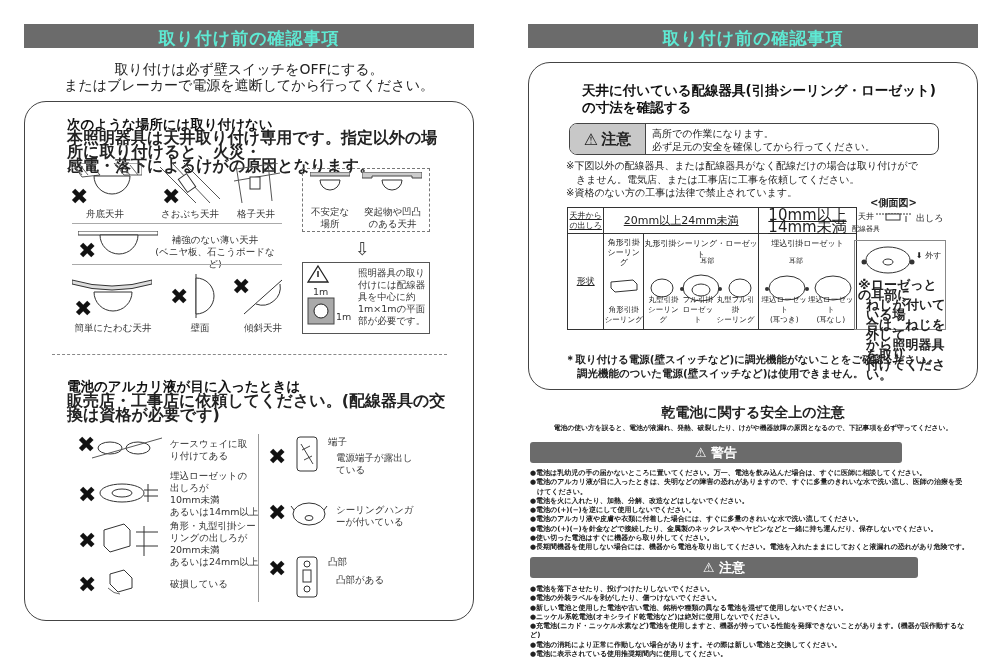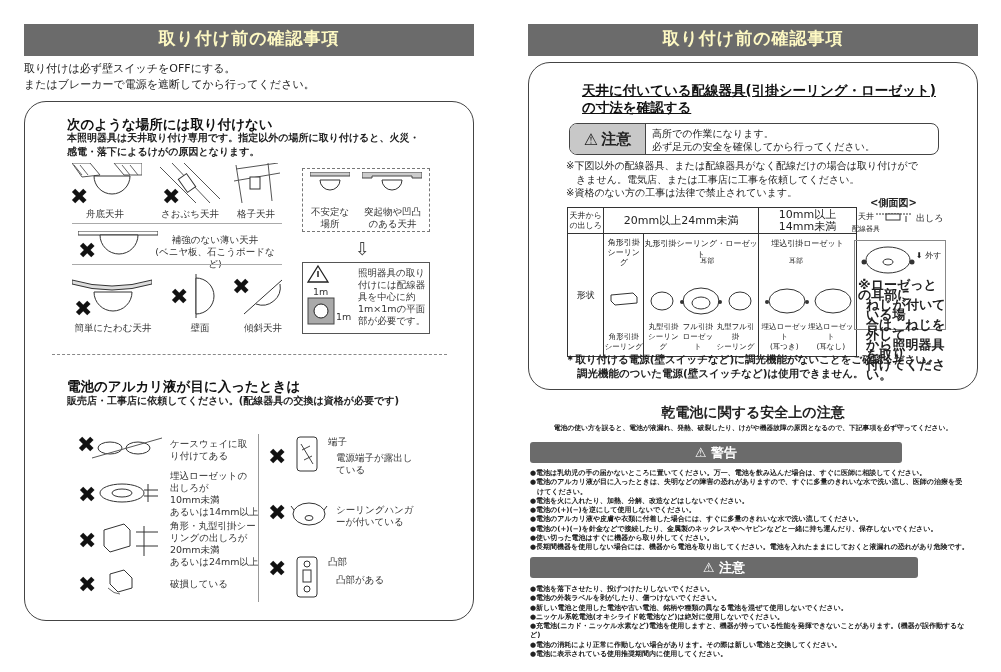--- a/index.html
+++ b/index.html
@@ -1,23 +1,23 @@
 <!DOCTYPE html>
 <html><head>
 <meta charset="utf-8">
 <style>
   * { box-sizing: border-box; margin: 0; padding: 0; }
   html, body { width: 1001px; height: 672px; background: #ffffff; overflow: hidden; }
   body { font-family: "DejaVu Sans", "Liberation Sans", sans-serif; color: #222; position: relative; }
   .abs { position: absolute; }
-  .banner { background: #6b6b6b; color: #fef9c3; font-weight: bold; text-align: center; font-size: 17px; line-height: 28px; height: 32px; letter-spacing: 1px; }
-  .intro { font-size: 11px; text-align: left; line-height: 16px; color: #222; }
+  .banner { background: #6b6b6b; color: #5eead4; font-weight: bold; text-align: center; font-size: 17px; line-height: 28px; height: 24px; letter-spacing: 1px; }
+  .intro { font-size: 14px; text-align: center; line-height: 16px; color: #222; }
   .panel { border: 1.4px solid #444; border-radius: 22px; background: #fff; }
   .h2 { font-weight: bold; font-size: 13.5px; color: #111; }
-  .desc { font-size: 10px; font-weight: bold; line-height: 14px; color: #222; }
+  .desc { font-size: 16px; font-weight: bold; line-height: 14px; color: #222; }
   .cap { font-size: 9.5px; color: #333; text-align: center; line-height: 12px; }
   .xmark { font-size: 22px; font-weight: bold; color: #111; line-height: 1; }
   .hr { border-top: 1px solid #aaa; }
   .dashed-h { border-top: 1px dashed #888; }
   .label { font-size: 9.5px; line-height: 12px; color: #333; }
   .dashbox { border: 1px dashed #777; }
   .solidbox { border: 1.2px solid #555; }
   .caution-box { border: 1.3px solid #444; border-radius: 8px; overflow: hidden; display: flex; height: 32px; }
   .caution-tag { background: #c8c8c8; width: 76px; display: flex; align-items: center; justify-content: center; font-weight: bold; font-size: 15px; border-right: 1px solid #444; gap: 3px; }
   .caution-text { font-size: 10px; line-height: 13px; padding: 3px 6px; }
@@ -265,21 +265,21 @@
       <circle cx="11" cy="33" r="3" fill="none" stroke="#333"></circle>
     </svg>
 </div>
 <div class="abs label" style="left:328px;top:556px;">凸部</div>
 <div class="abs label" style="left:336px;top:574px;">凸部がある</div>
 
 <div class="abs banner" style="left:528px;top:24px;width:450px;">取り付け前の確認事項</div>
 
 <div class="abs panel" style="left:528px;top:62px;width:450px;height:328px;"></div>
 
-<div class="abs h2" style="left:582px;top:82px;width:380px;line-height:17px;text-decoration:underline;">
+<div class="abs h2" style="left:582px;top:82px;width:380px;line-height:17px;">
   <div>天井に付いている配線器具(引掛シーリング・ローゼット)</div>
   <div>の寸法を確認する</div>
 </div>
 
 <div class="abs caution-box" style="left:569px;top:123px;width:370px;">
   <div class="caution-tag">
     <span style="font-size:16px;">⚠</span>
     <span>注意</span>
   </div>
   <div class="caution-text">
@@ -287,29 +287,29 @@
     <div>必ず足元の安全を確保してから行ってください。</div>
   </div>
 </div>
 
 <div class="abs note" style="left:566px;top:159px;width:400px;">
   <div>※下図以外の配線器具、または配線器具がなく配線だけの場合は取り付けがで</div>
   <div>　きません。電気店、または工事店に工事を依頼してください。</div>
   <div>※資格のない方の工事は法律で禁止されています。</div>
 </div>
 
-<table class="dim abs" style="left:567px;top:207px;width:290px;height:150px;">
+<table class="dim abs" style="left:567px;top:207px;width:290px;height:123px;text-decoration:underline;">
   <tbody>
       <tr style="height:26px;">
     <td style="width:37px;font-size:8px;line-height:10px;">
       <div>天井から</div>
       <div>の出しろ</div>
     </td>
     <td colspan="2" style="font-size:11px;">20mm以上24mm未満</td>
-    <td style="width:98px;font-size:11px;line-height:12px;">
+    <td style="width:98px;font-size:15px;line-height:12px;">
       <div>10mm以上</div>
       <div>14mm未満</div>
     </td>
   </tr>
   <tr>
     <td style="font-size:9px;">形状</td>
     <td style="width:40px;position:relative;">
       <div style="position:absolute;top:4px;left:0;right:0;font-size:8px;line-height:10px;">
         <div>角形引掛</div>
         <div>シーリング</div>

